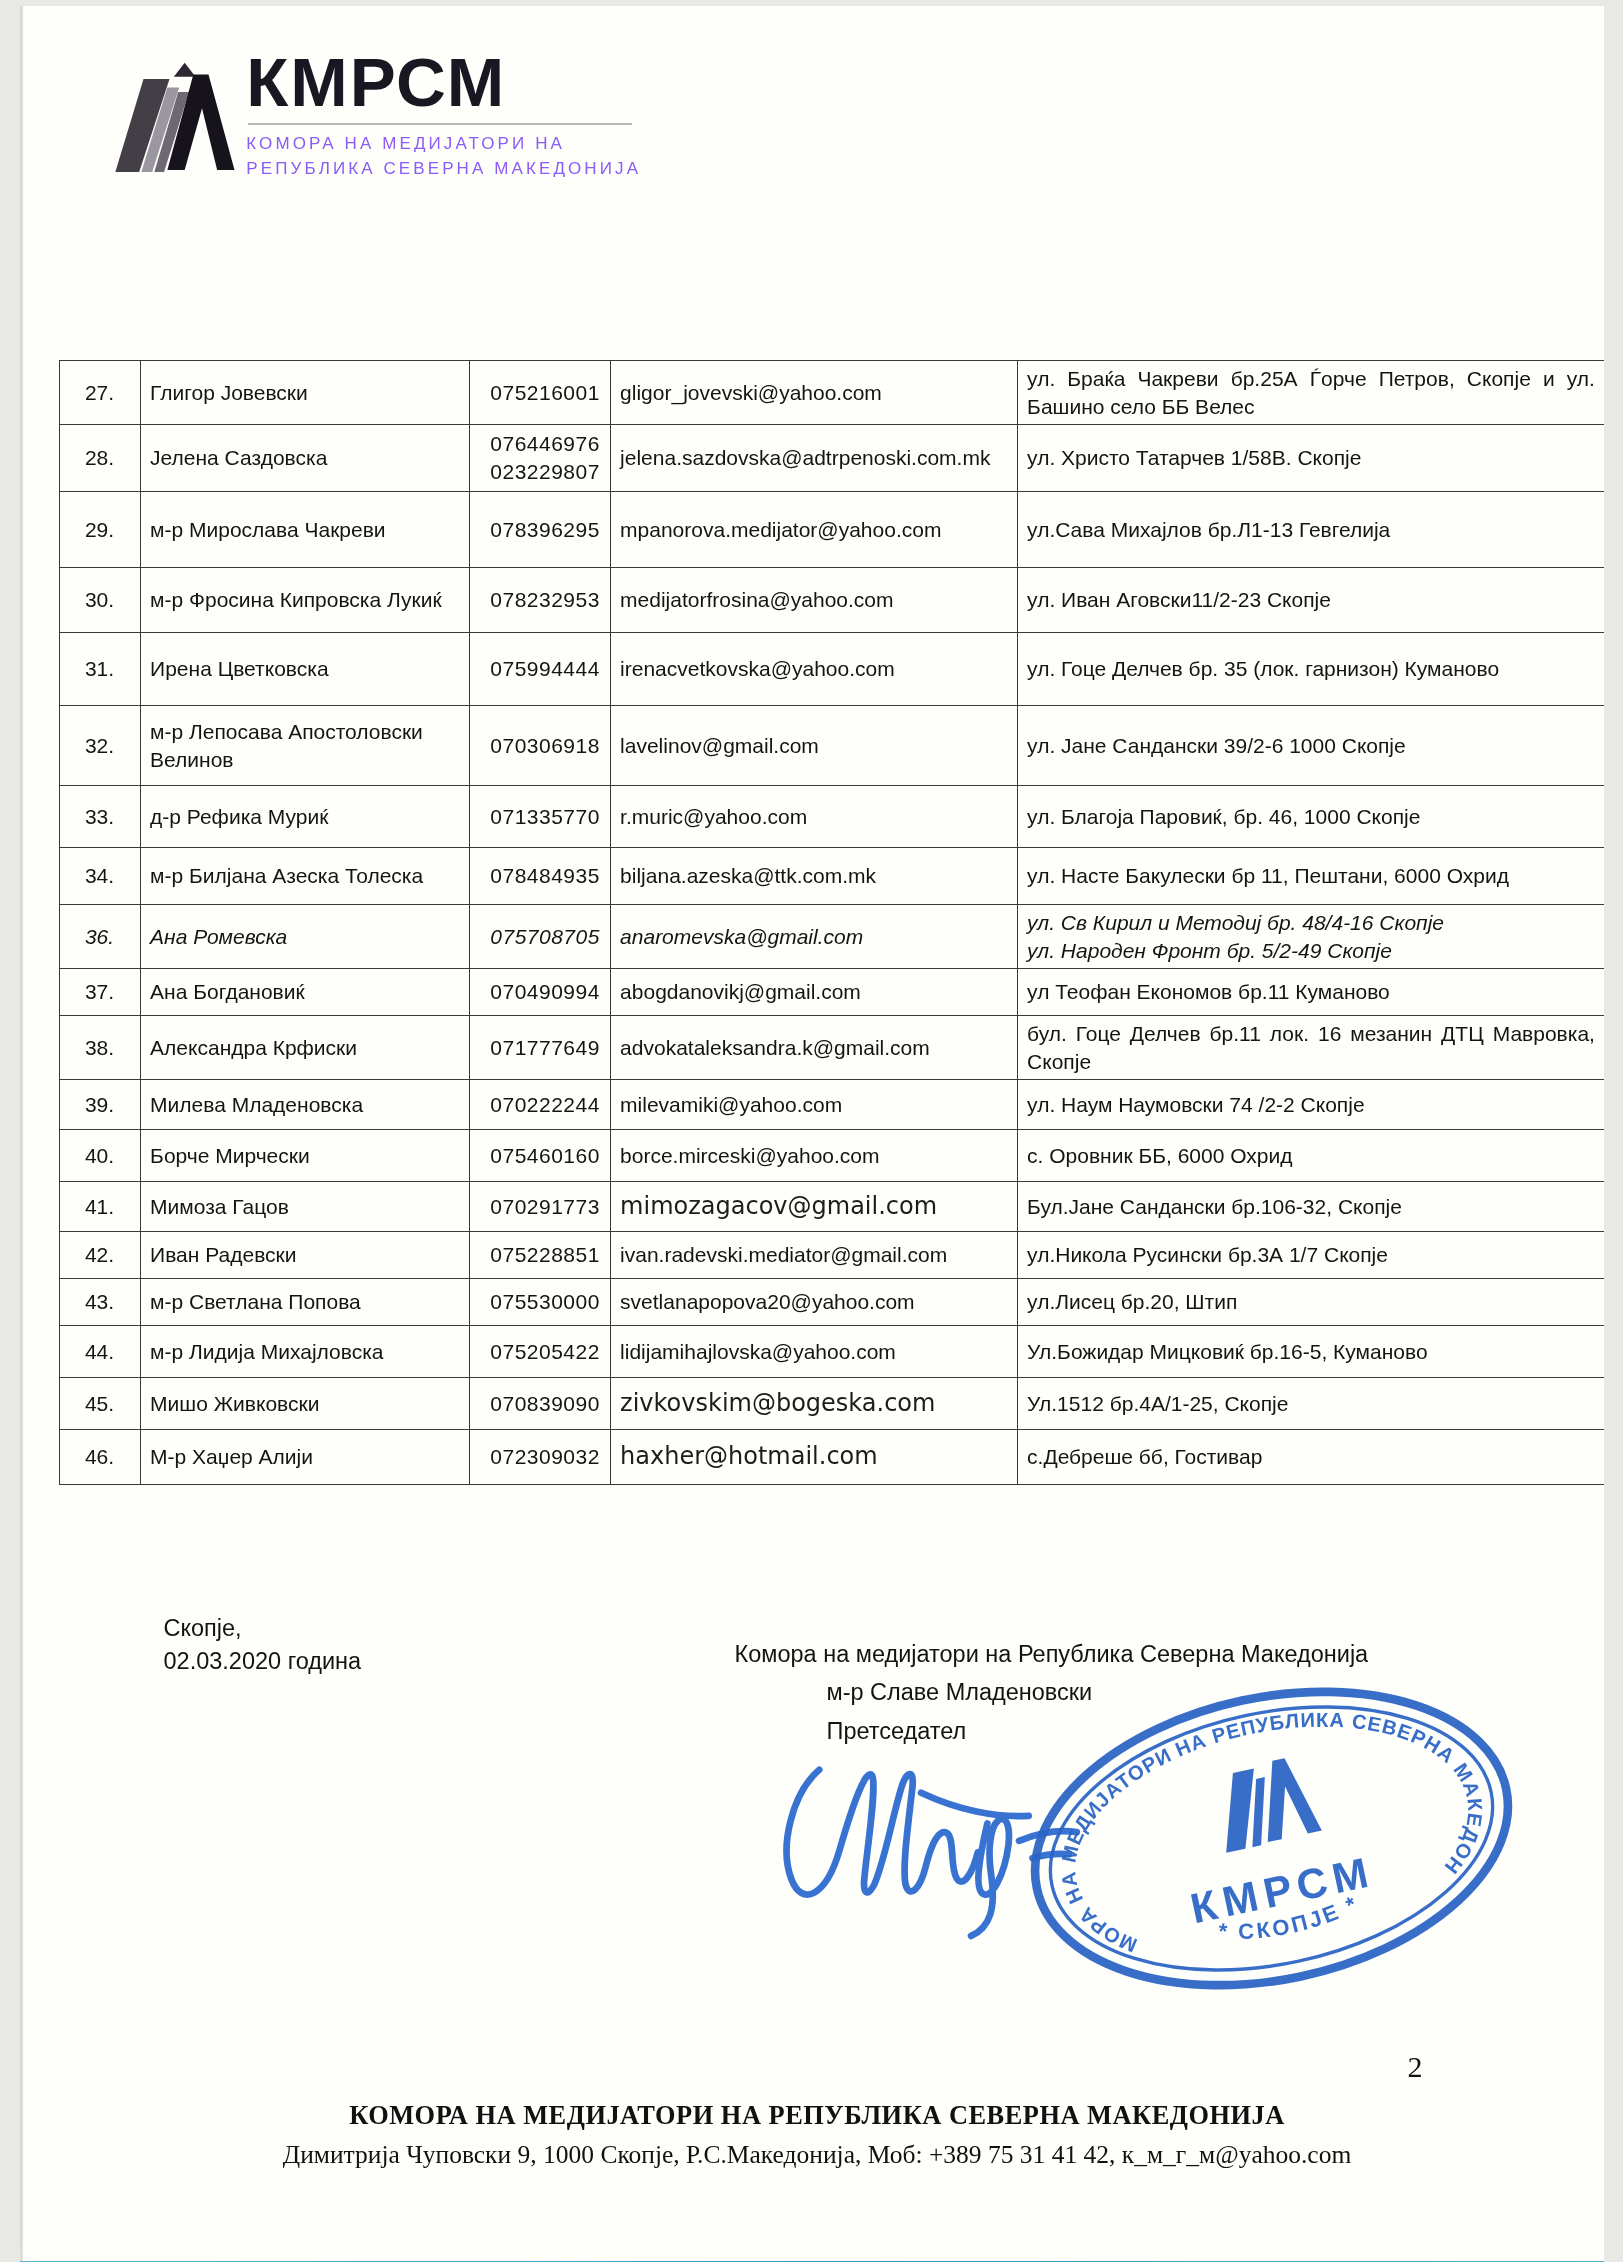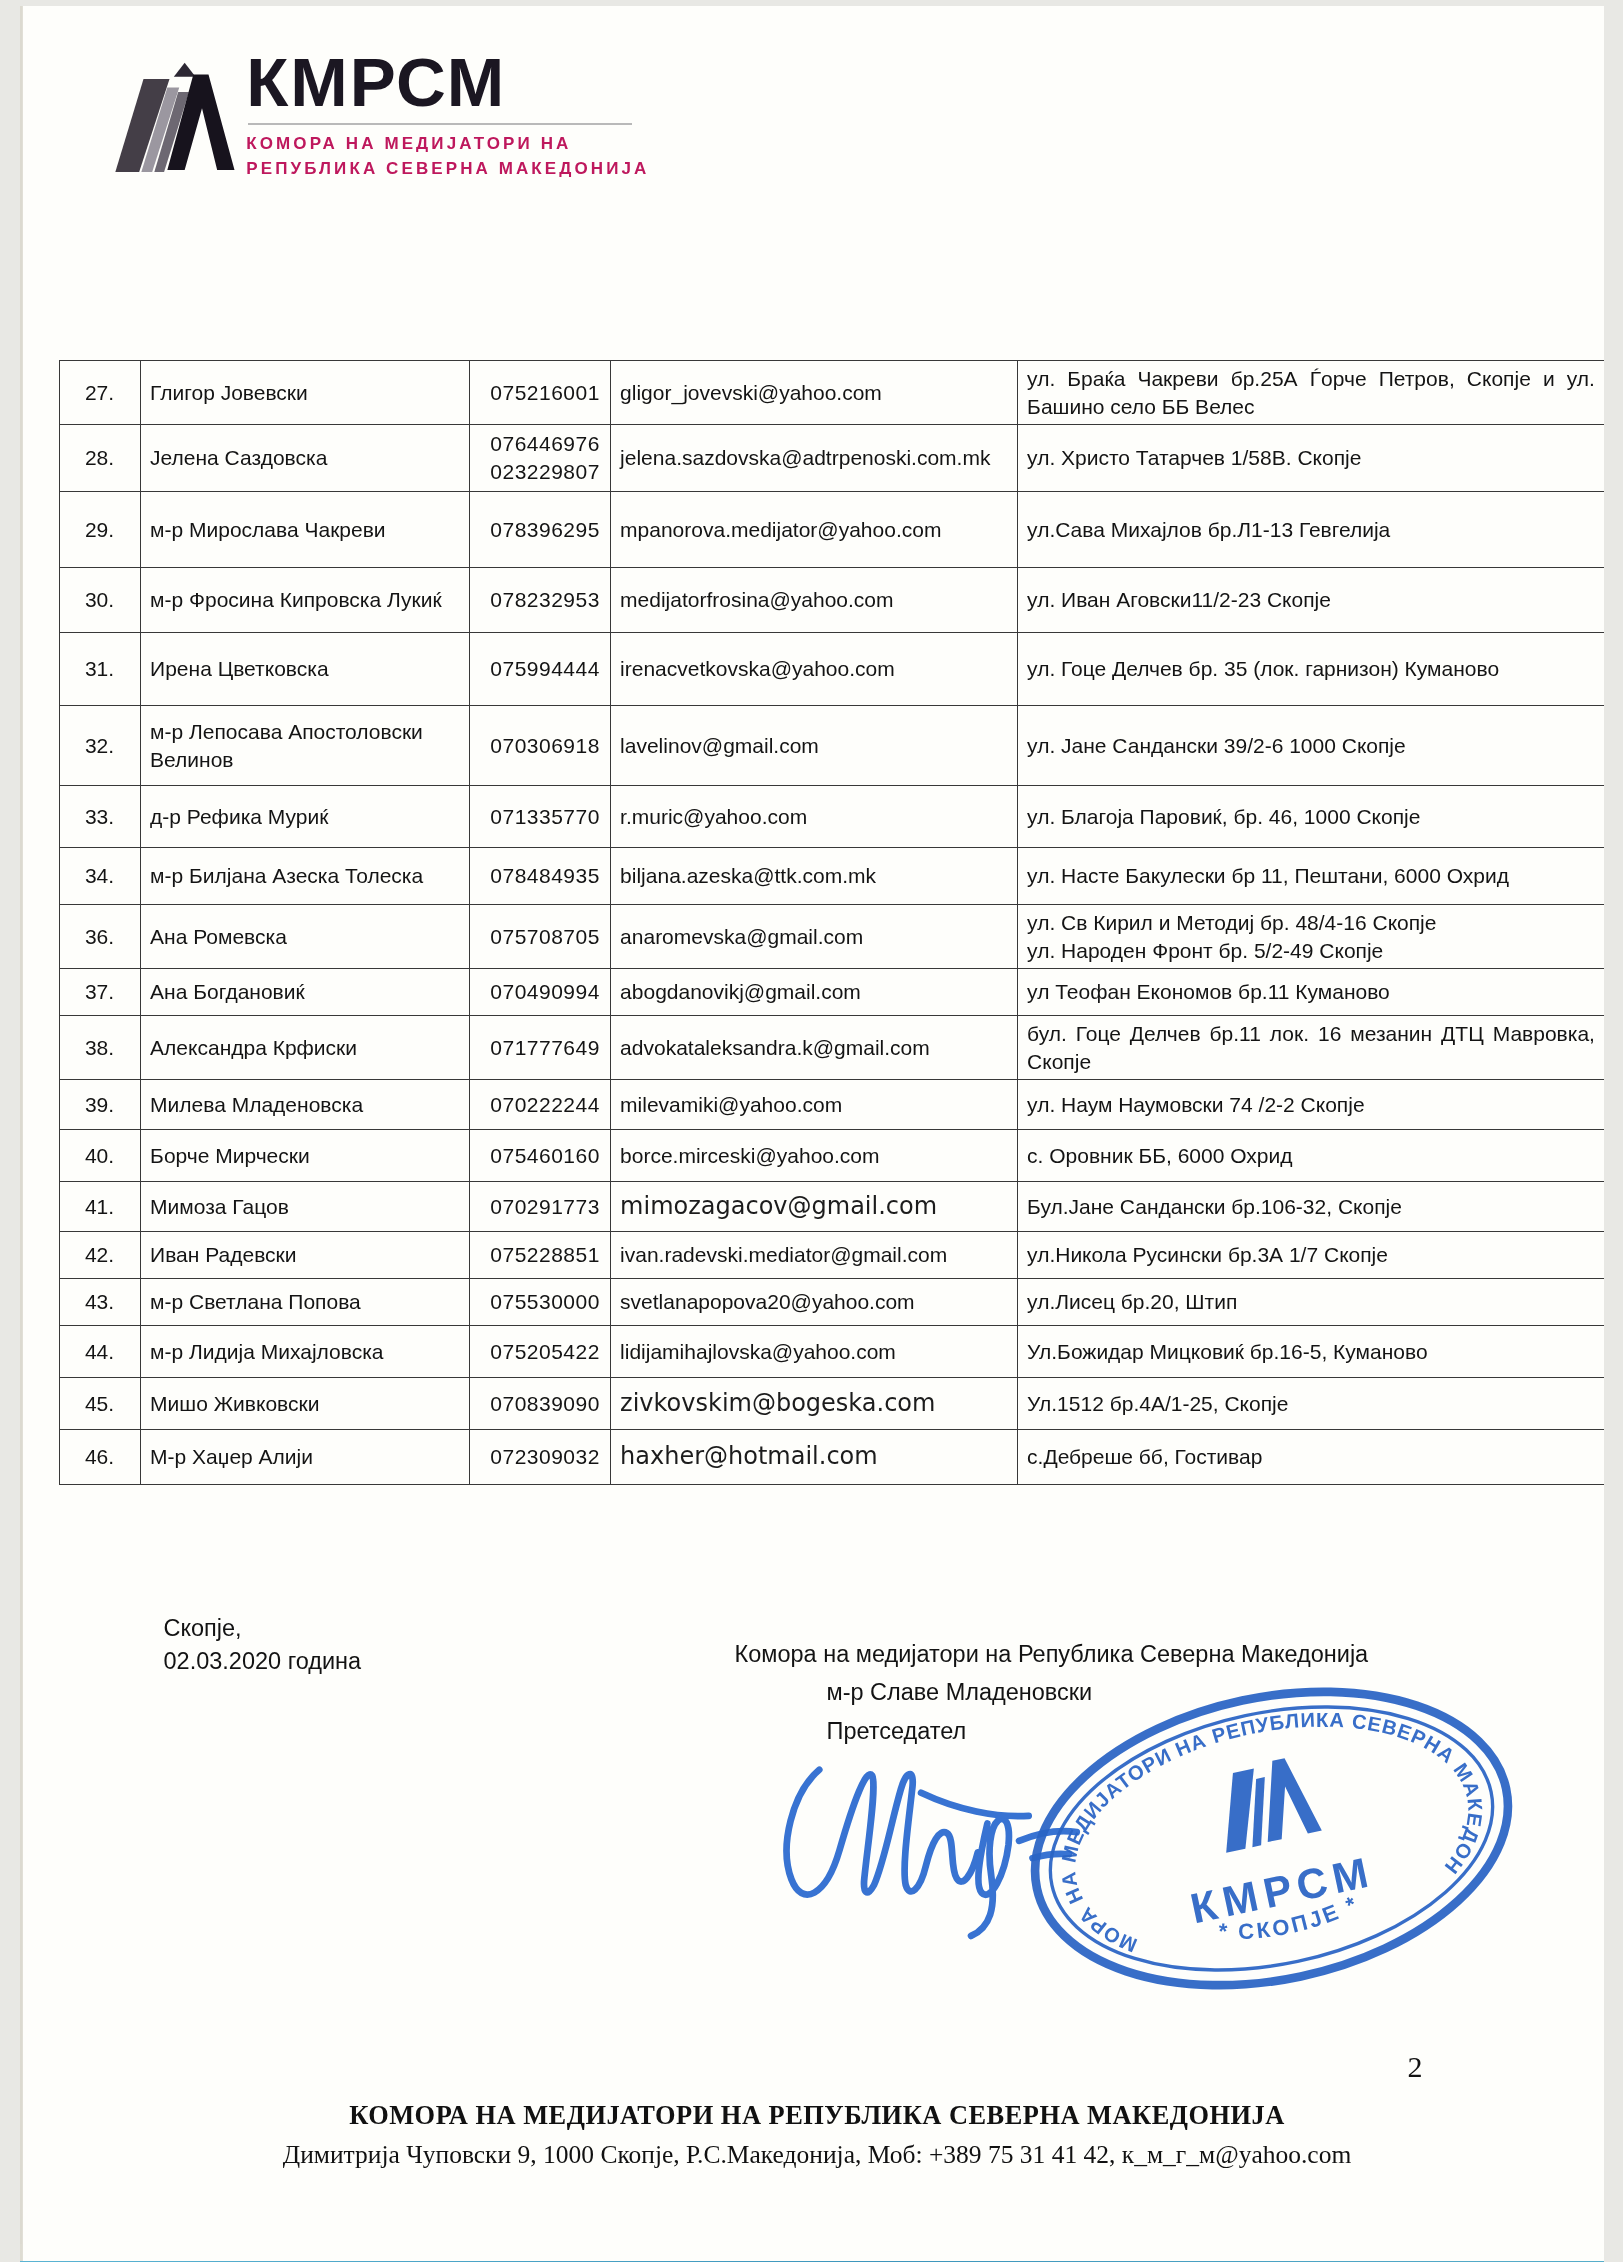--- a/index.html
+++ b/index.html
@@ -11,21 +11,21 @@
   }
   
   .logo{position:absolute;left:91px;top:40px;display:flex;align-items:flex-start;}
   .logo-mark{width:130px;height:146px;}
   .logo-textblock{margin-left:5.8px;margin-top:1.9px;}
   .logo-wordmark{
     font-size:69px;font-weight:800;letter-spacing:1.9px;color:#1b1722;
     line-height:1.0;font-family:"Liberation Sans",sans-serif;
   }
   .logo-rule{height:1.9px;background:#b9b9b9;margin:5.8px 0 7.7px 1.9px;width:384px;}
-  .logo-org{font-size:17px;font-weight:700;letter-spacing:3.1px;color:#be185d;line-height:1.45;}
+  .logo-org{font-size:17px;font-weight:400;letter-spacing:3.1px;color:#8b5cf6;line-height:1.45;}
   
   table.med{
     position:absolute;left:39px;top:354px;width:1546px;
     border-collapse:collapse;table-layout:fixed;
   }
   table.med td{
     border:1.9px solid #383838;vertical-align:middle;
     font-size:21px;line-height:1.32;color:#141414;
     padding:3.8px 9.6px;white-space:pre-line;overflow-wrap:anywhere;
   }
@@ -138,21 +138,21 @@
           <td class="c-email">r.muric@yahoo.com</td>
           <td class="c-addr">ул. Благоја Паровиќ, бр. 46, 1000 Скопје</td>
         </tr>
         <tr style="height: 57px;">
           <td class="c-num">34.</td>
           <td class="c-name">м-р Билјана Азеска Толеска</td>
           <td class="c-phone">078484935</td>
           <td class="c-email">biljana.azeska@ttk.com.mk</td>
           <td class="c-addr">ул. Насте Бакулески бр 11, Пештани, 6000 Охрид</td>
         </tr>
-        <tr style="height: 60px;">
+        <tr style="height: 60px; font-style: italic;">
           <td class="c-num">36.</td>
           <td class="c-name">Ана Ромевска</td>
           <td class="c-phone">075708705</td>
           <td class="c-email">anaromevska@gmail.com</td>
           <td class="c-addr">ул. Св Кирил и Методиј бр. 48/4-16 Скопје
 ул. Народен Фронт бр. 5/2-49 Скопје</td>
         </tr>
         <tr style="height: 47px;">
           <td class="c-num">37.</td>
           <td class="c-name">Ана Богдановиќ</td>

